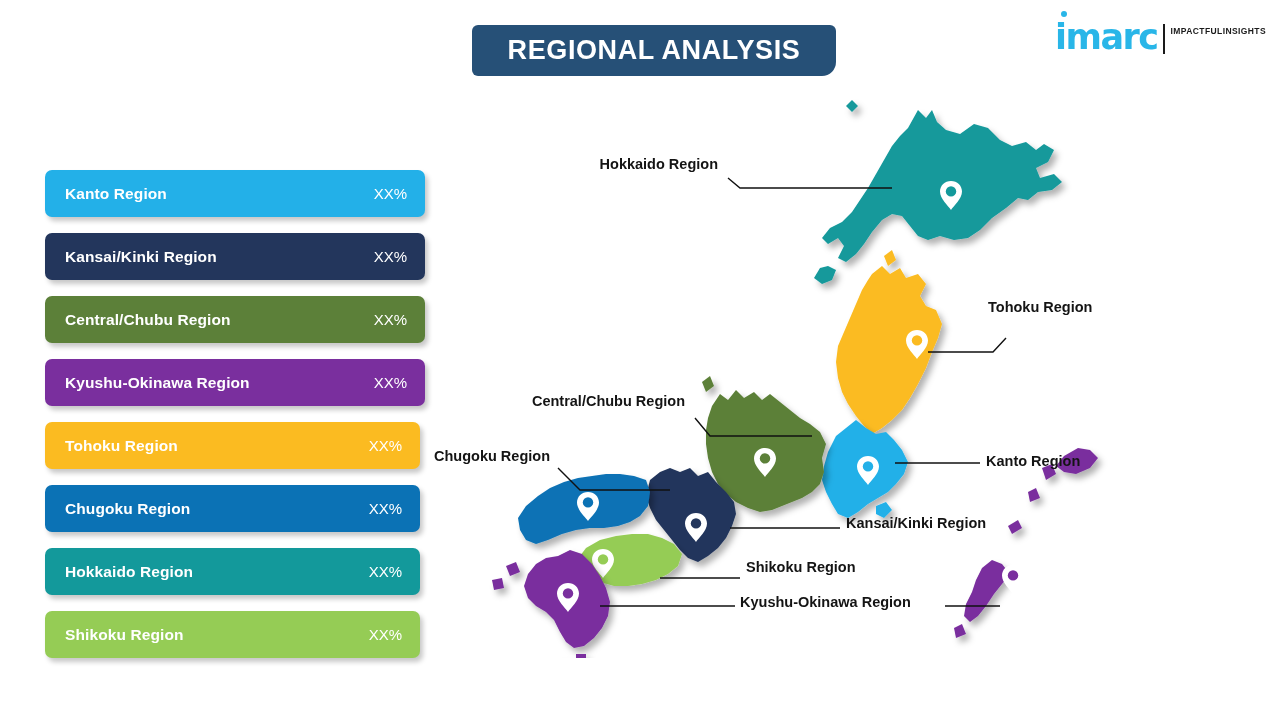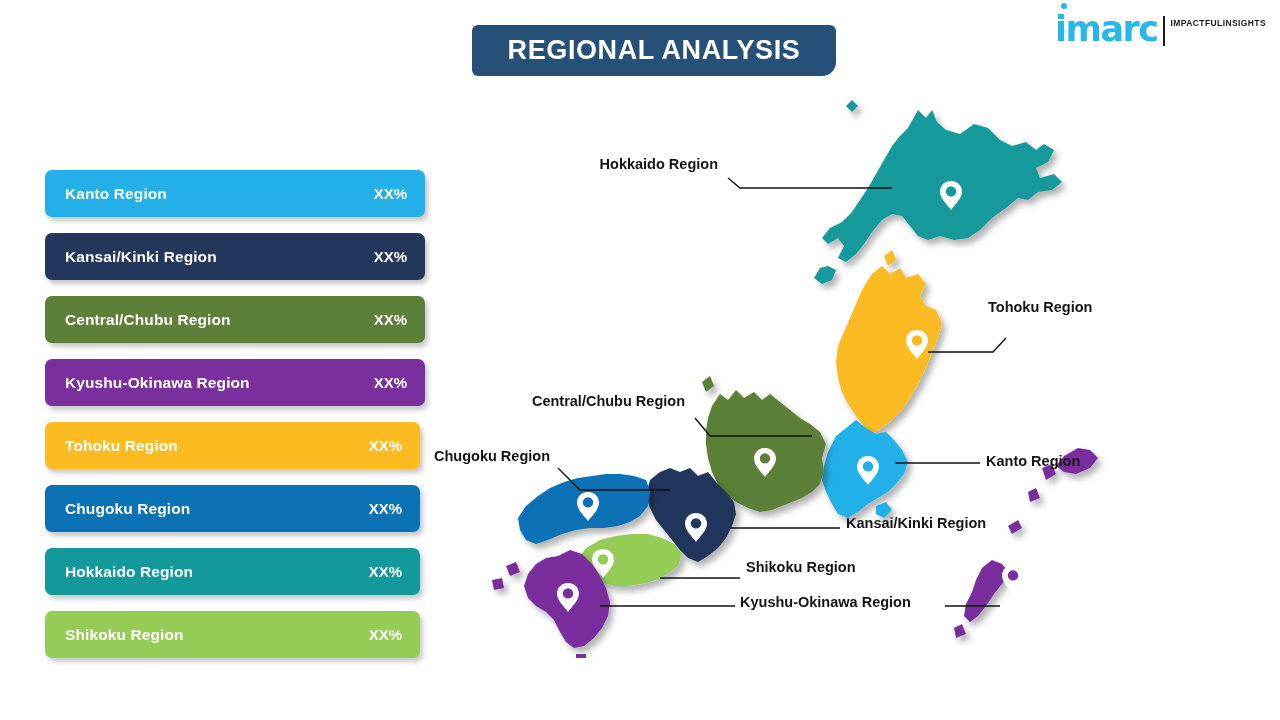--- a/index.html
+++ b/index.html
@@ -15,21 +15,21 @@
     position:absolute;left:472px;top:25px;width:364px;height:51px;
     background:#265077;border-radius:6px 6px 14px 6px;
     display:flex;align-items:center;justify-content:center;
   }
   .title-banner .title-text{
     color:#ffffff;font-size:27px;font-weight:bold;letter-spacing:.6px;
     font-family:"Liberation Sans", sans-serif;
   }
 
   
-  .logo{position:absolute;right:14px;top:12px;display:flex;align-items:flex-start;}
+  .logo{position:absolute;right:14px;top:20px;display:flex;align-items:flex-start;}
   .logo-mark{position:relative;display:flex;align-items:baseline;}
   .logo-word{
     color:#29b6e8;font-size:35px;font-weight:bold;letter-spacing:-1.5px;
     line-height:1;font-family:"DejaVu Sans", sans-serif;
   }
   .logo-dot{
     position:absolute;left:6px;top:-9px;width:6px;height:6px;border-radius:50%;
     background:#29b6e8;
   }
   .logo-divider{width:2px;height:30px;background:#1a1a1a;margin:4px 6px 0 5px;}
@@ -45,21 +45,21 @@
     font-size:23px;font-weight:bold;color:#1a1a1a;letter-spacing:.2px;
   }
   .legend{position:absolute;left:45px;top:170px;width:395px;}
   .legend-row{
     position:relative;height:47px;margin-bottom:16px;border-radius:7px;
     box-shadow:3px 4px 5px rgba(0,0,0,.22);
     display:flex;align-items:center;justify-content:space-between;
     padding:0 18px 0 20px;box-sizing:border-box;color:#ffffff;
   }
   .legend-label{font-size:15.5px;font-weight:bold;letter-spacing:.1px;}
-  .legend-value{font-size:15px;font-weight:bold;}
+  .legend-value{font-size:15px;font-weight:normal;}
 
   
   .map-wrap{position:absolute;left:440px;top:88px;width:700px;height:570px;}
   .map-svg{position:absolute;left:0;top:0;width:700px;height:570px;}
 
   .map-label{
     position:absolute;font-size:14.5px;font-weight:bold;color:#141414;
     white-space:nowrap;font-family:"Liberation Sans", sans-serif;
   }
 

